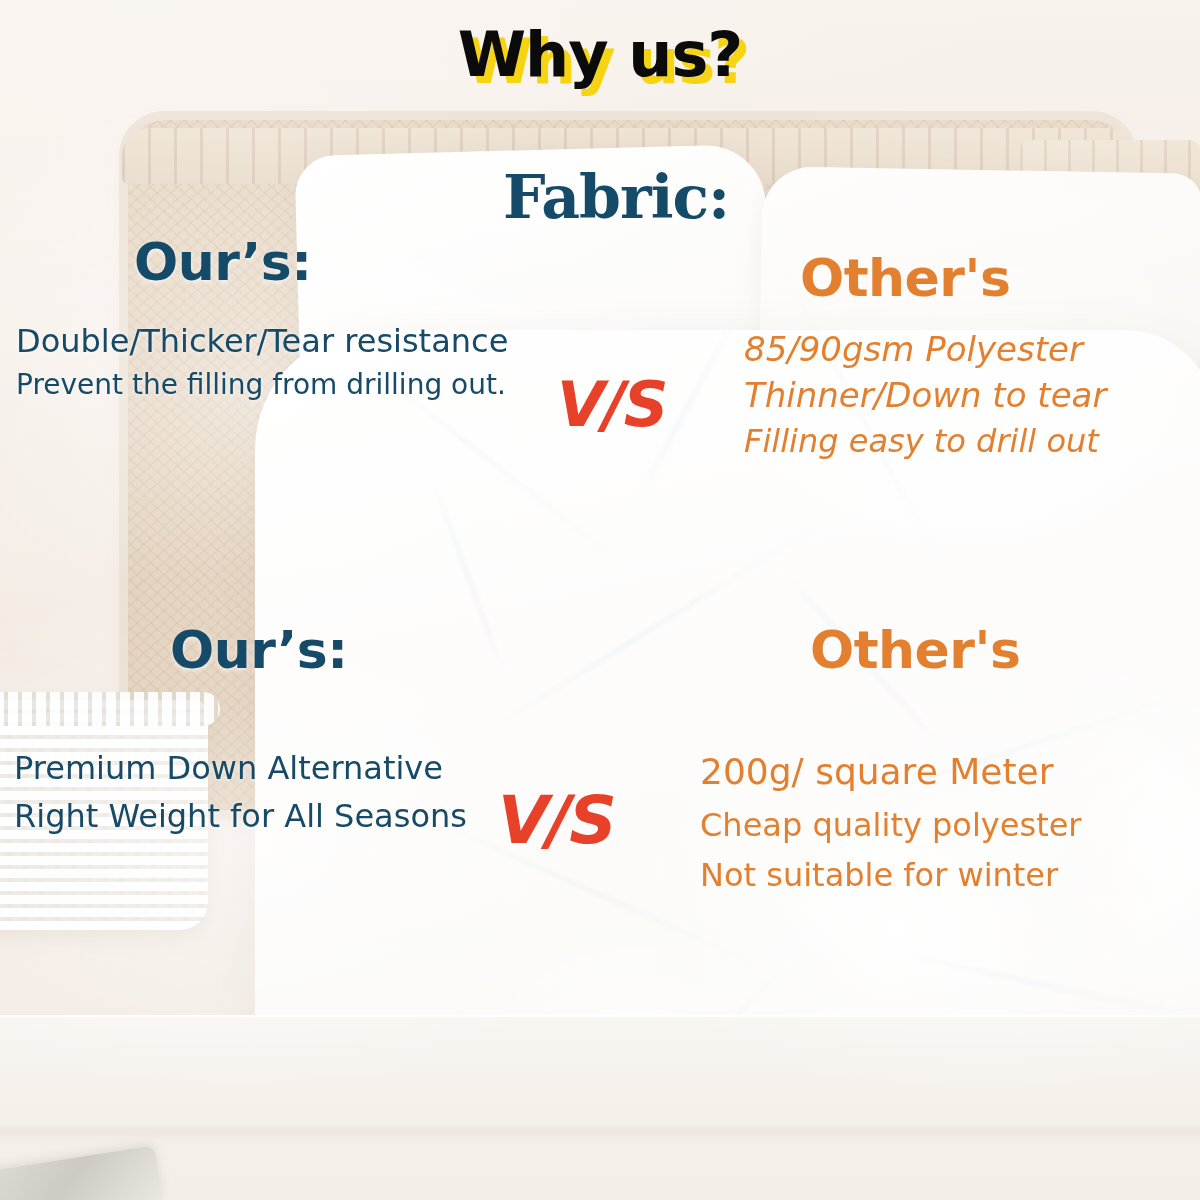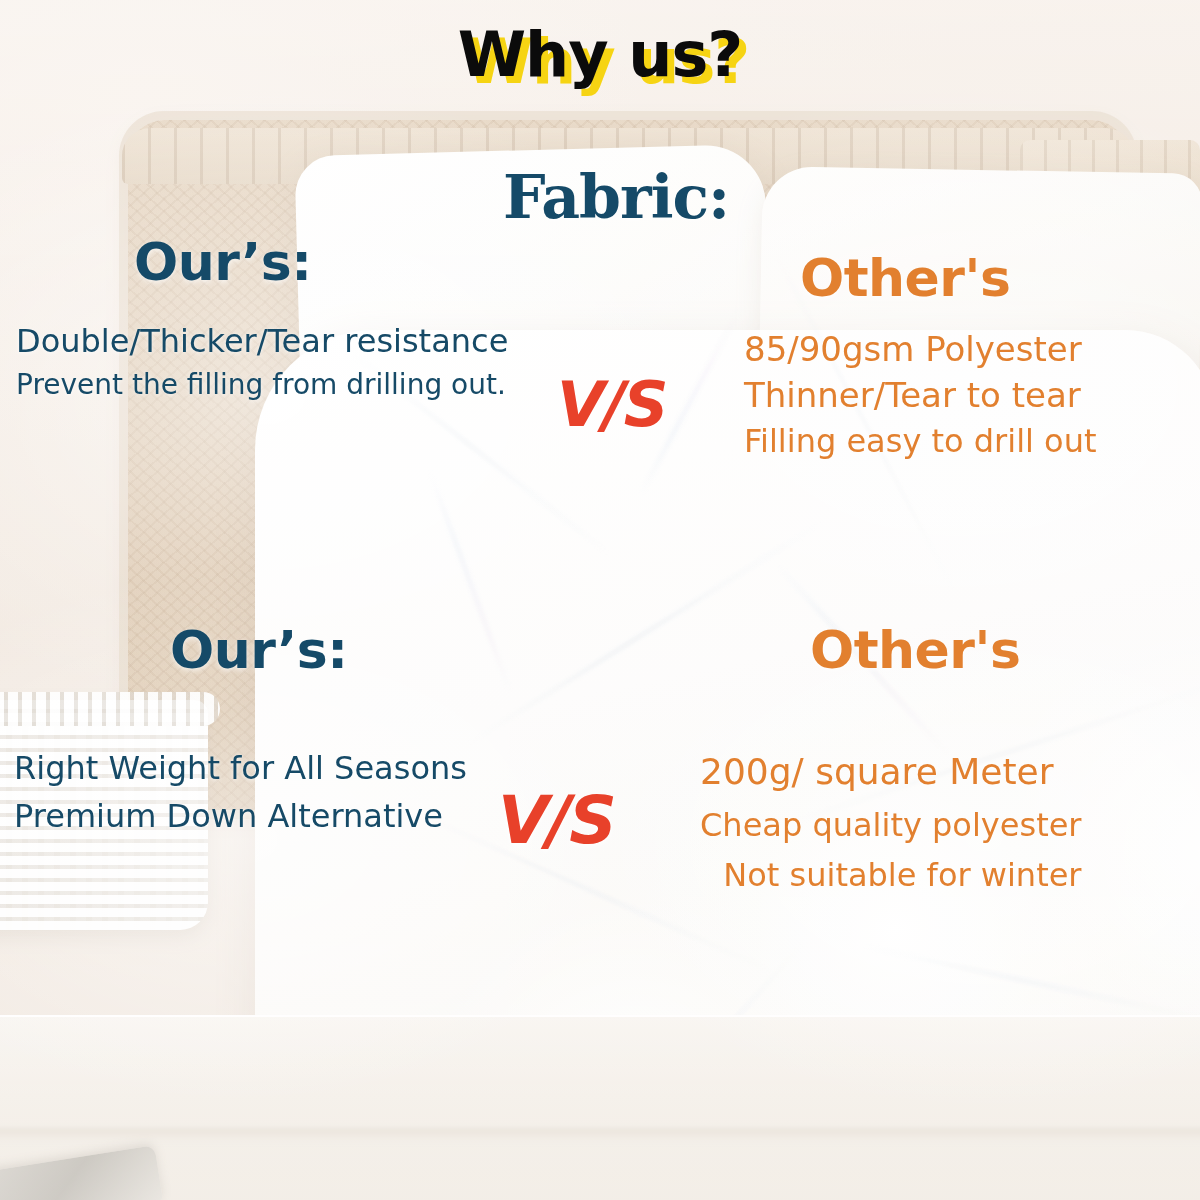--- a/index.html
+++ b/index.html
@@ -232,36 +232,36 @@
   .lines.ours   .l { color:#164a67; }
   .lines.others .l { color:#e2802f; }
 
   
   #lines-ours-fabric { left:16px; top:318px; }
   #lines-ours-fabric .l1 { font-size:44px; line-height:56px; }
   #lines-ours-fabric .l2 { font-size:32px; line-height:46px; }
   #lines-ours-fabric .l3 { font-size:28px; line-height:42px; }
 
   
-  #lines-others-fabric { left:744px; top:326px; }
+  #lines-others-fabric { left:744px; top:326px;font-style:italic; }
   #lines-others-fabric .l1 { font-size:34px; line-height:46px; }
   #lines-others-fabric .l2 { font-size:34px; line-height:46px; }
   #lines-others-fabric .l3 { font-size:32px; line-height:46px; }
 
   
   #lines-ours-filling { left:14px; top:744px; }
   #lines-ours-filling .l1 { font-size:40px; line-height:56px; }
   #lines-ours-filling .l2 { font-size:32px; line-height:48px; }
   #lines-ours-filling .l3 { font-size:32px; line-height:48px; }
 
   
   #lines-others-filling { left:700px; top:744px; }
   #lines-others-filling .l1 { font-size:36px; line-height:56px; }
   #lines-others-filling .l2 { font-size:32px; line-height:50px; }
-  #lines-others-filling .l3 { font-size:32px; line-height:50px;text-align:right; }
+  #lines-others-filling .l3 { font-size:32px; line-height:50px; }
 
   
   .vs {
     position:absolute;
     font-family:"DejaVu Sans", sans-serif;
     font-weight:bold;
     font-style:italic;
     letter-spacing:-2px;
     color:#e8412a;
     text-shadow:0 2px 6px rgba(255,255,255,.85);
@@ -318,30 +318,30 @@
       <div class="l l2">Double/Thicker/Tear resistance</div>
       <div class="l l3">Prevent the filling from drilling out.</div>
     </div>
 
     <div class="vs" id="vs-fabric">V/S</div>
 
     <div class="col-head others" id="others-fabric">Other's</div>
 
     <div class="lines others" id="lines-others-fabric">
       <div class="l l1">85/90gsm Polyester</div>
-      <div class="l l2">Thinner/Tear to tear</div>
+      <div class="l l2">Thinner/Down to tear</div>
       <div class="l l3">Filling easy to drill out</div>
     </div>
 
 
     <div class="col-head ours" id="ours-filling">Our’s:</div>
 
     <div class="lines ours" id="lines-ours-filling">
+      <div class="l l2">Premium Down Alternative</div>
       <div class="l l3">Right Weight for All Seasons</div>
-      <div class="l l2">Premium Down Alternative</div>
     </div>
 
     <div class="vs" id="vs-filling">V/S</div>
 
     <div class="col-head others" id="others-filling">Other's</div>
 
     <div class="lines others" id="lines-others-filling">
       <div class="l l1">200g/ square Meter</div>
       <div class="l l2">Cheap quality polyester</div>
       <div class="l l3">Not suitable for winter</div>

